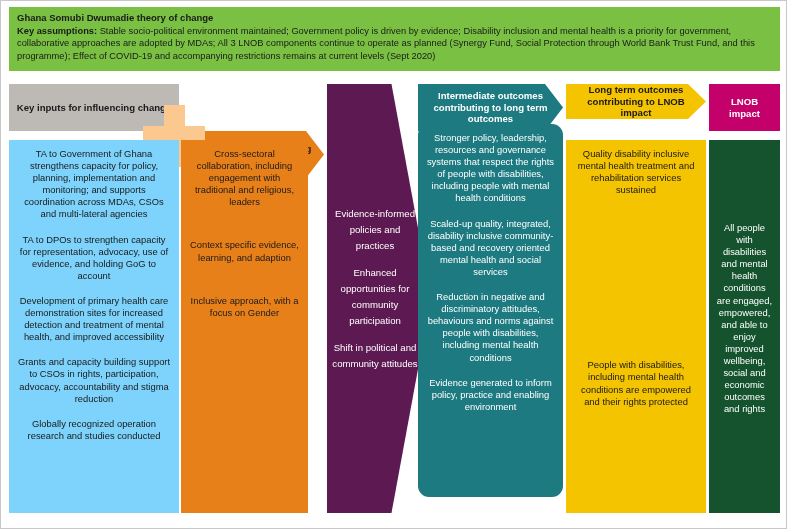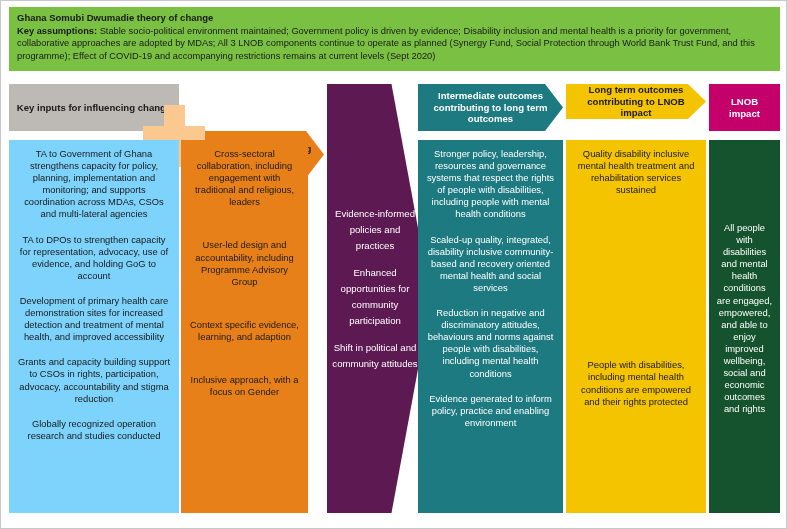--- a/index.html
+++ b/index.html
@@ -162,26 +162,25 @@
   <div class="body-box bb-gray" style="left:8px; top:139px; width:170px; height:373px;">
     <div class="blk">TA to Government of Ghana strengthens capacity for policy, planning, implementation and monitoring; and supports coordination across MDAs, CSOs and multi-lateral agencies</div>
     <div class="blk">TA to DPOs to strengthen capacity for representation, advocacy, use of evidence, and holding GoG to account</div>
     <div class="blk">Development of primary health care demonstration sites for increased detection and treatment of mental health, and improved accessibility</div>
     <div class="blk">Grants and capacity building support to CSOs in rights, participation, advocacy, accountability and stigma reduction</div>
     <div class="blk">Globally recognized operation research and studies conducted</div>
   </div>
 
   <div class="body-box bb-orange" style="left:180px; top:139px; width:127px; height:373px;">
     <div class="blk" style="margin-bottom:31px;">Cross-sectoral collaboration, including engagement with traditional and religious, leaders</div>
-    <div class="blk" style="margin-bottom:31px;">User-led design and accountability, including Programme Advisory Group</div>
     <div class="blk" style="margin-bottom:31px;">Context specific evidence, learning, and adaption</div>
     <div class="blk">Inclusive approach, with a focus on Gender</div>
   </div>
 
-  <div class="body-box bb-teal" style="left:417px; top:139px; width:145px; height:373px;">
+  <div class="body-box bb-teal" style="left:417px; top:123px; width:145px; height:373px;border-radius:11px;">
     <div class="blk">Stronger policy, leadership, resources and governance systems that respect the rights of people with disabilities, including people with mental health conditions</div>
     <div class="blk">Scaled-up quality, integrated, disability inclusive community-based and recovery oriented mental health and social services</div>
     <div class="blk">Reduction in negative and discriminatory attitudes, behaviours and norms against people with disabilities, including mental health conditions</div>
     <div class="blk">Evidence generated to inform policy, practice and enabling environment</div>
   </div>
 
   <div class="body-box bb-yellow" style="left:565px; top:139px; width:140px; height:373px;">
     <div class="blk">Quality disability inclusive mental health treatment and rehabilitation services sustained</div>
     <div class="yel-spacer"></div>
     <div class="blk">People with disabilities, including mental health conditions are empowered and their rights protected</div>

